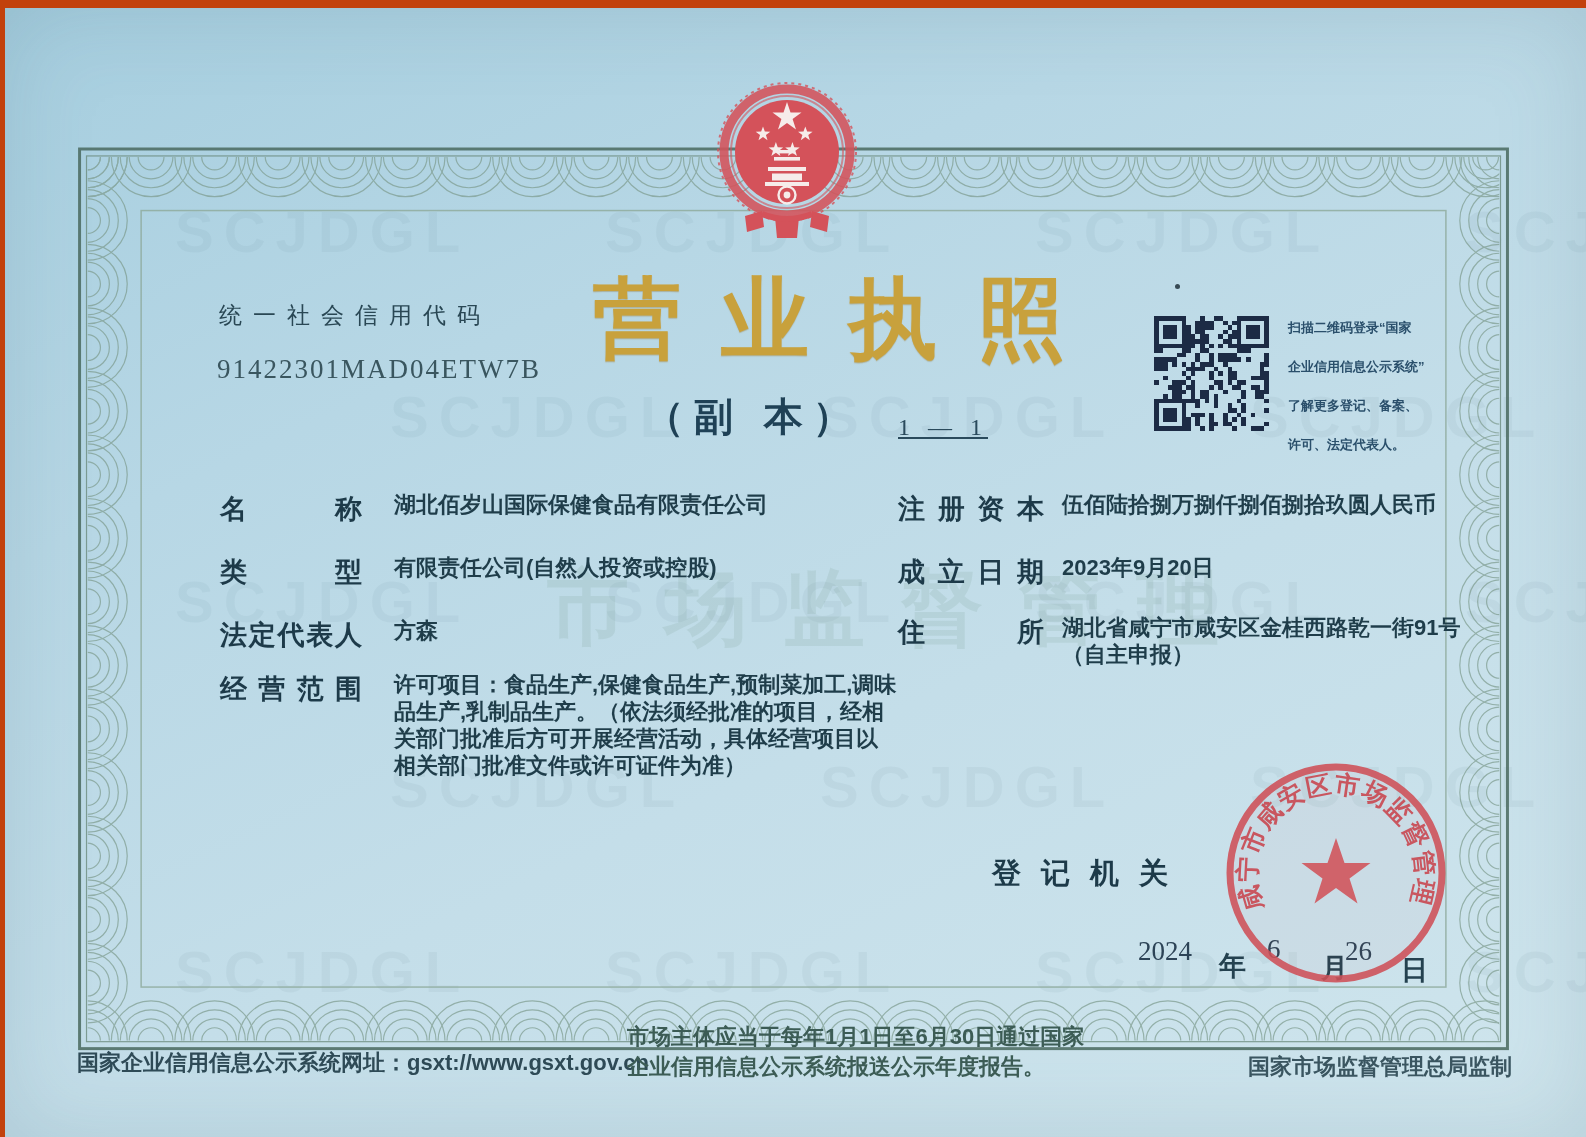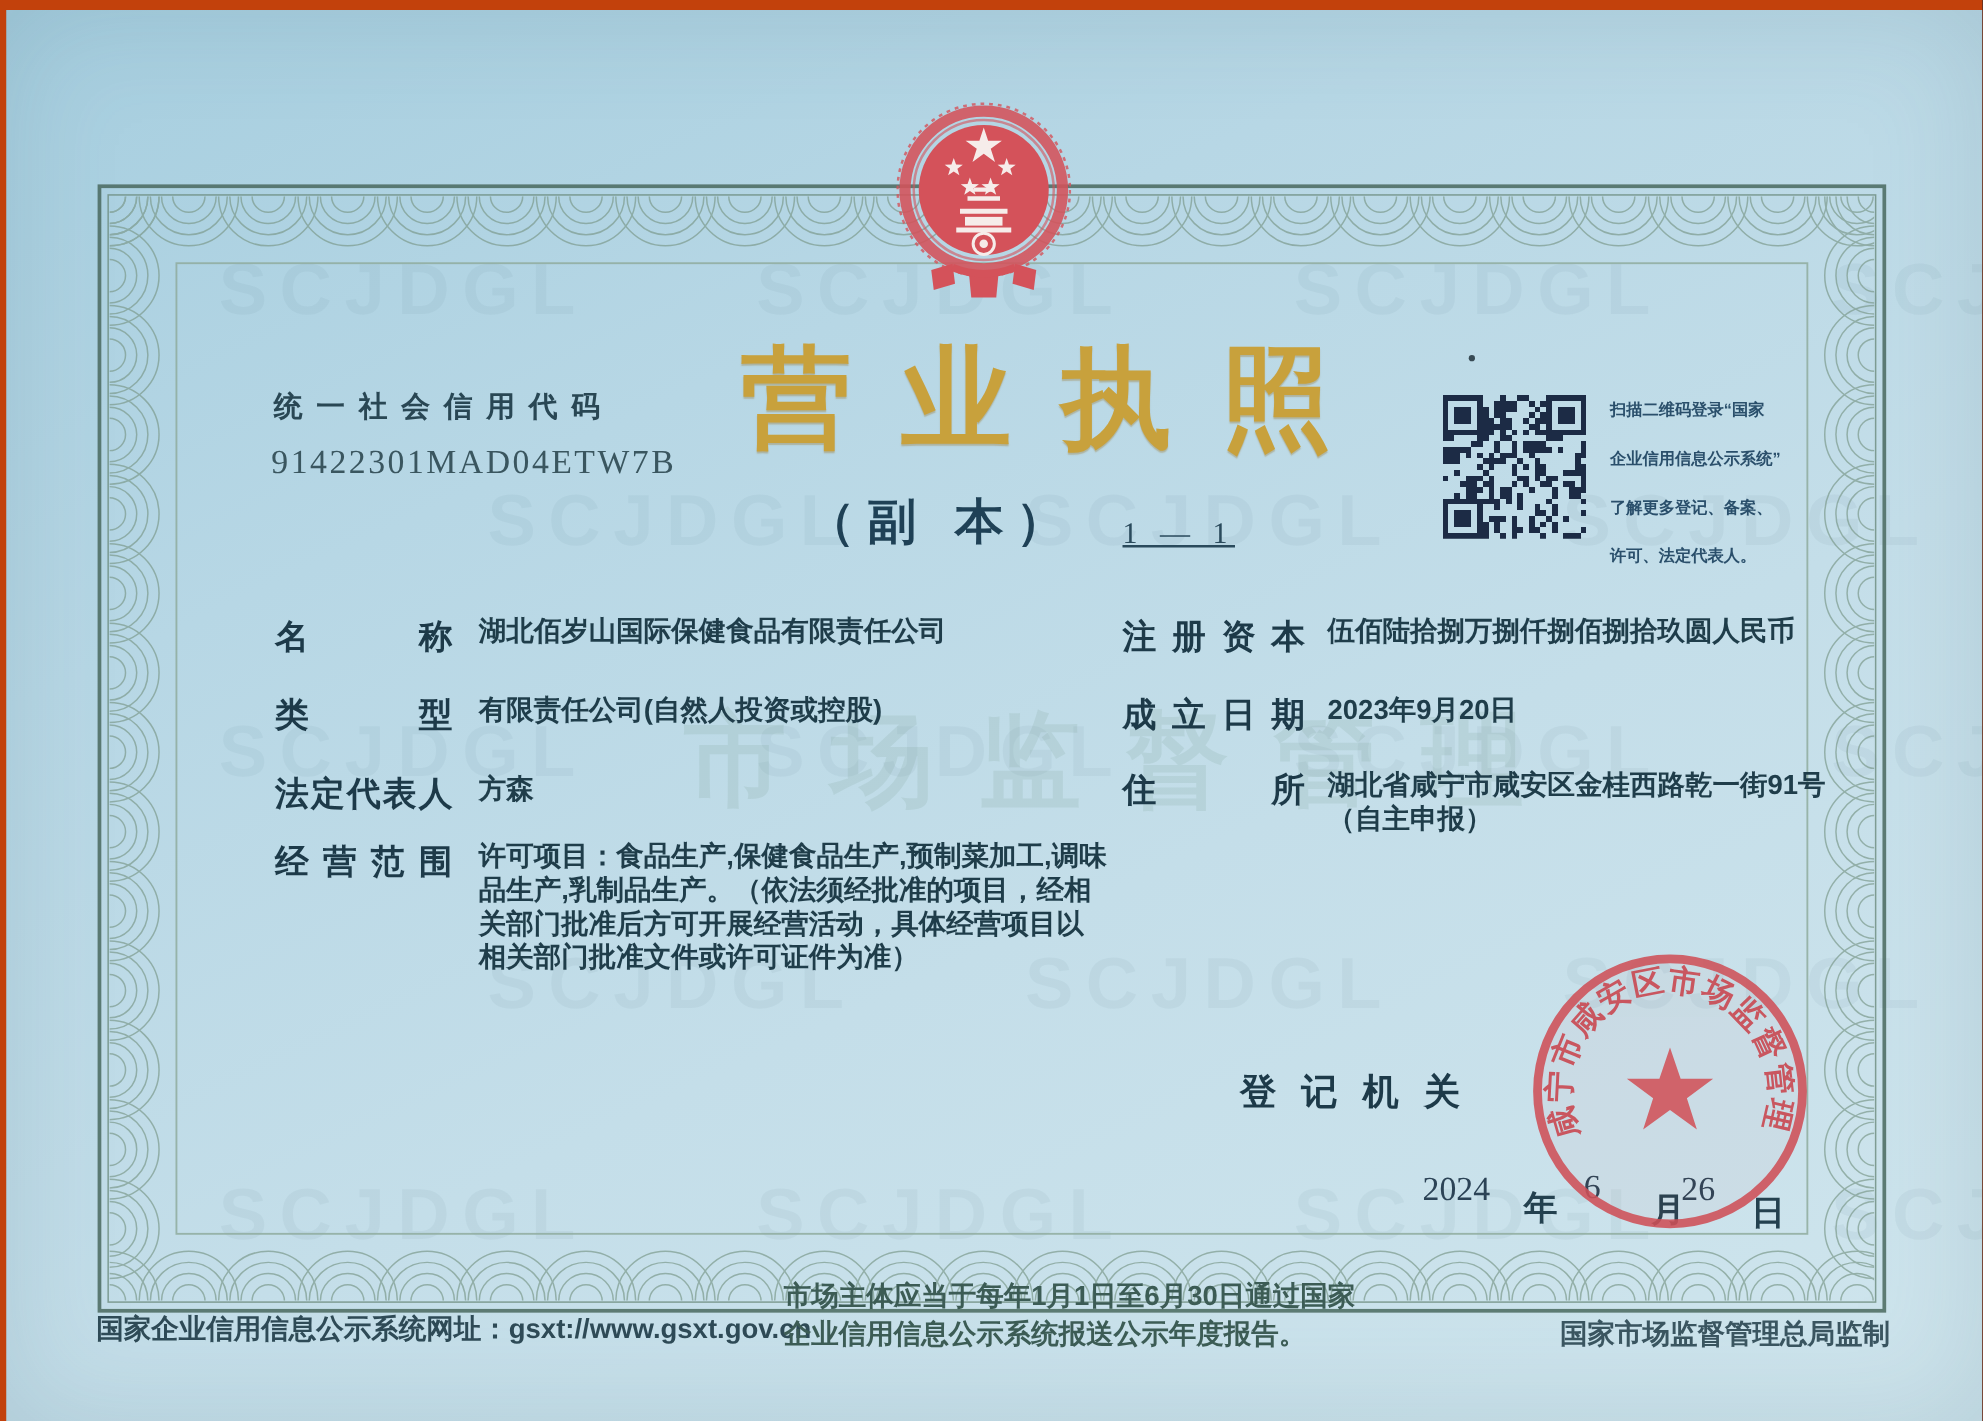--- a/index.html
+++ b/index.html
@@ -9,42 +9,42 @@
          background:linear-gradient(155deg,#a6cedf 0%,#b7d7e5 30%,#c4dee9 60%,#cfe5ed 100%);
          box-shadow:inset 0 0 90px rgba(70,110,130,.18);}
   
   .wm-tile{position:absolute;font-size:58px;font-weight:bold;letter-spacing:10px;
            color:#3f6270;opacity:.055;white-space:nowrap;}
   .wm-center{position:absolute;left:518px;top:546px;font-size:82px;font-weight:bold;
            letter-spacing:36px;color:#6e9584;opacity:.14;white-space:nowrap;margin-left:24px;}
   
   .layer{position:absolute;left:0;top:0;width:100%;height:100%;pointer-events:none;}
   
-  .credit-label{position:absolute;left:214px;top:302px;font-size:23px;font-weight:bold;
+  .credit-label{position:absolute;left:214px;top:292px;font-size:23px;font-weight:normal;
            letter-spacing:11px;color:#29united;color:#294754;}
   .credit-code{position:absolute;left:212px;top:346px;font-size:27px;letter-spacing:2px;
            color:#3a565f;font-family:"Liberation Serif","DejaVu Serif",serif;}
   .title{position:absolute;left:548px;top:252px;width:490px;text-align:center;
          font-size:88px;font-weight:bold;color:#c8a13c;letter-spacing:40px;text-indent:40px;
          text-shadow:0 1px 1px rgba(150,110,30,.35);white-space:nowrap;}
   .subtitle{position:absolute;left:640px;top:382px;width:300px;text-align:left;
          font-size:39px;font-weight:bold;color:#1f4156;letter-spacing:10px;}
   .page-no{position:absolute;left:893px;top:406px;font-size:24px;letter-spacing:6px;
          color:#2a4a5c;font-family:"Liberation Serif","DejaVu Serif",serif;text-decoration:underline;}
   
   .qr{position:absolute;left:1149px;top:308px;width:115px;height:115px;}
   .qr svg{width:115px;height:115px;display:block;}
   .qr-caption{position:absolute;left:1283px;top:300px;width:220px;font-size:13px;
          font-weight:bold;color:#2a4f6b;line-height:39px;white-space:nowrap;}
   
   .field{position:absolute;display:flex;}
   .flabel{display:inline-block;font-size:27px;font-weight:bold;color:#1d3a49;
           text-align:justify;text-align-last:justify;flex:none;}
   .fvalue{font-size:22px;font-weight:600;color:#1f3d4a;line-height:27px;}
-  .lcol .flabel{width:142px;margin-right:21px;}
+  .lcol .flabel{width:142px;margin-right:32px;}
   .rcol .flabel{width:146px;margin-right:18px;}
   .scope-val{width:505px;}
   .addr-val{width:440px;}
   
   .reg-label{position:absolute;left:987px;top:846px;font-size:29px;font-weight:bold;
           color:#1d3a49;letter-spacing:20px;white-space:nowrap;}
   .date-row{position:absolute;left:0;top:0;width:100%;height:100%;}
   .dpart{position:absolute;font-size:27px;color:#2c4356;
          font-family:"Liberation Serif","DejaVu Serif",serif;}
   .dunit{font-family:"Liberation Sans","DejaVu Sans",sans-serif;font-weight:bold;color:#24414f;}

